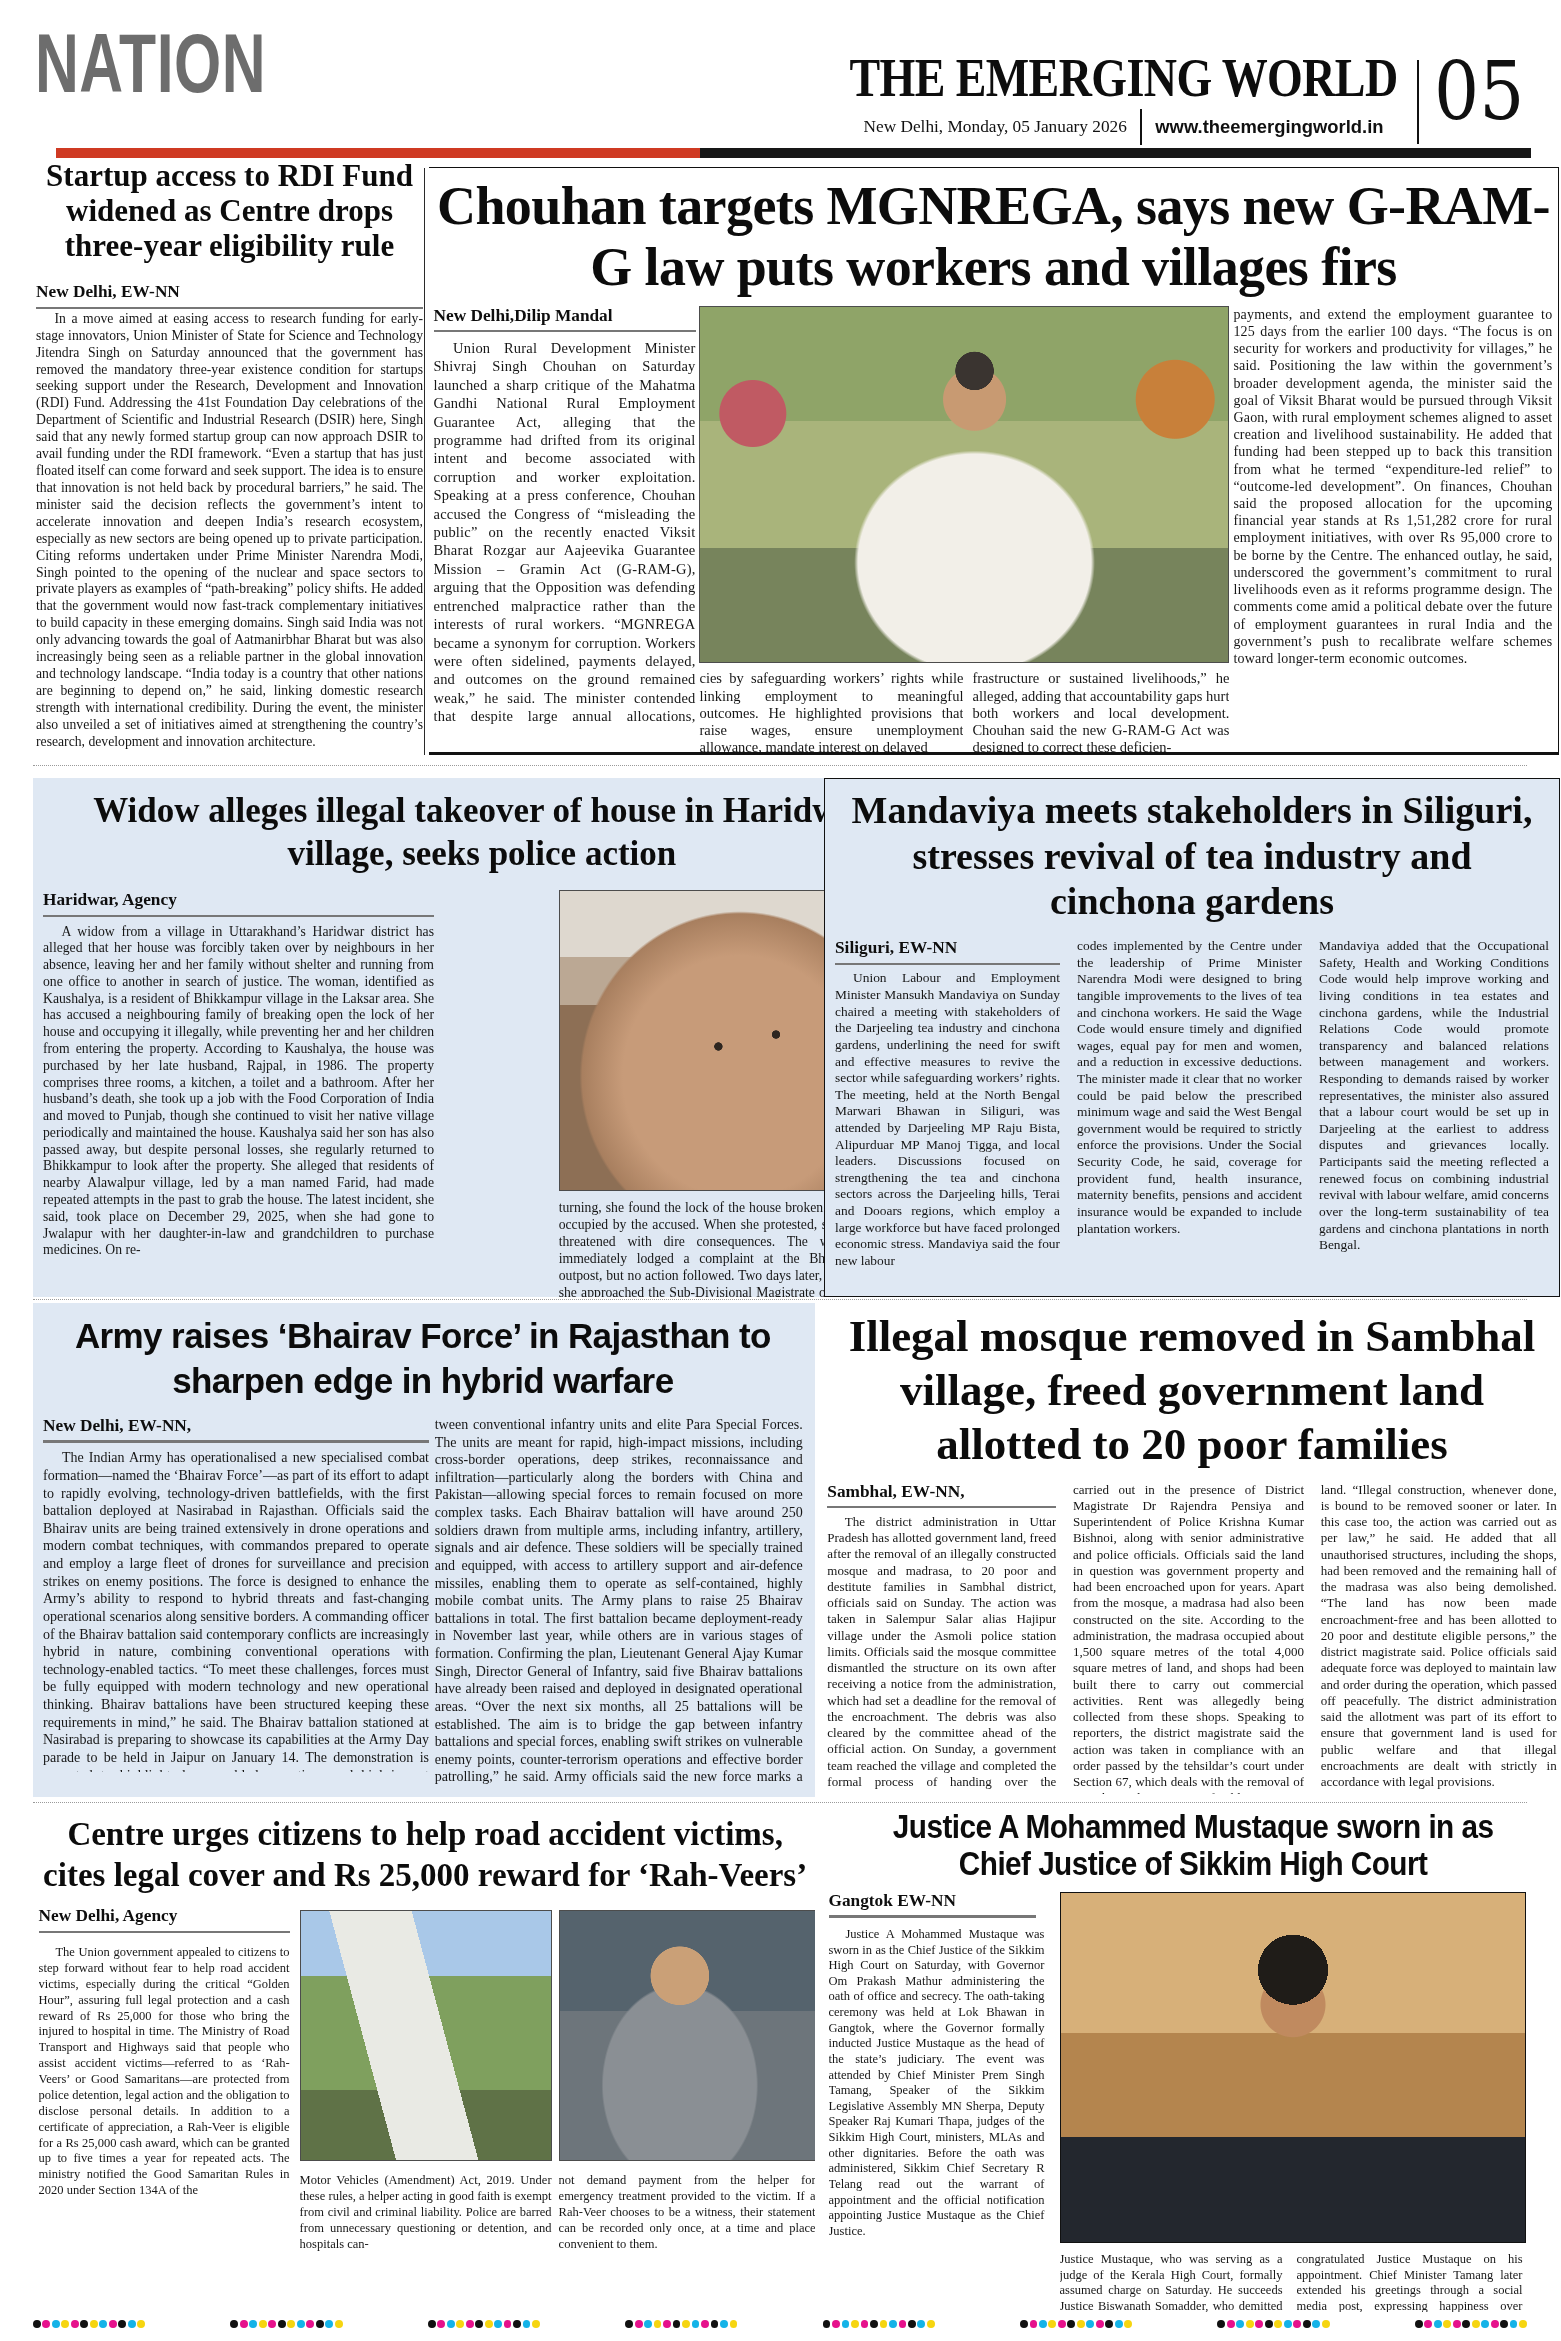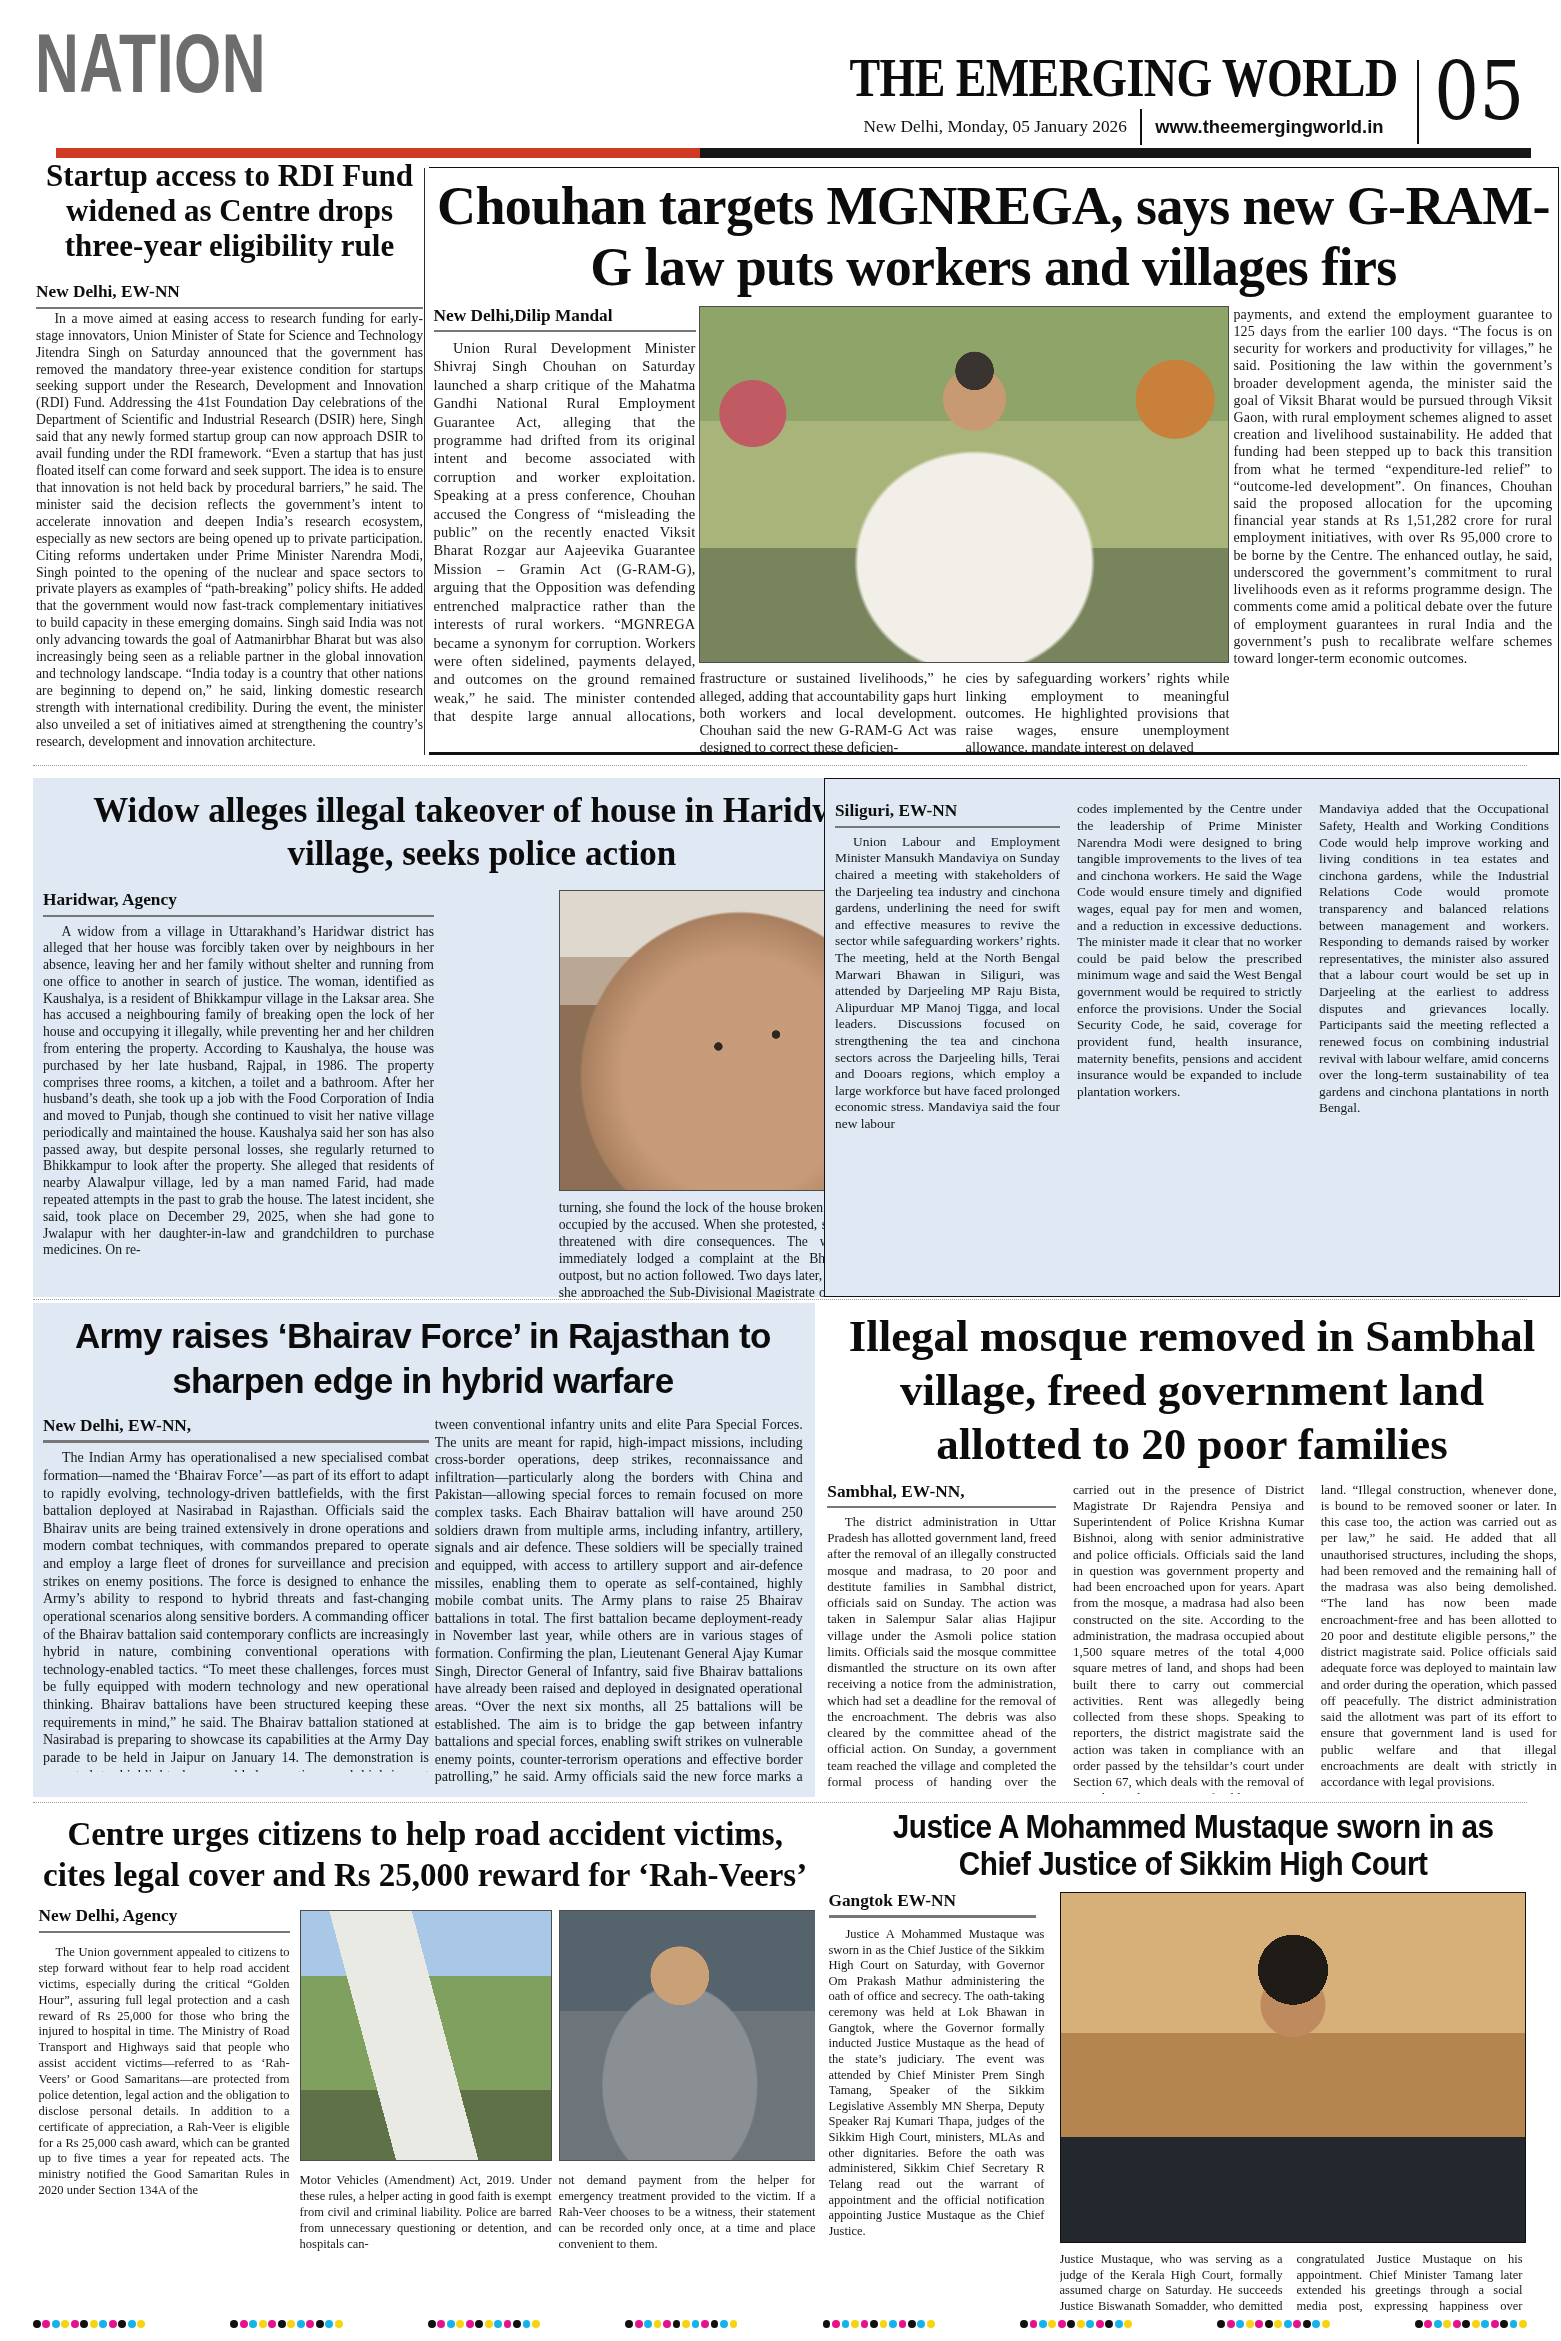--- a/index.html
+++ b/index.html
@@ -180,22 +180,22 @@
     <div class="hl">Chouhan targets MGNREGA, says new G-RAM-G law puts workers and villages firs</div>
     <div id="chouhan-content">
       <div id="chouhan-colA">
         <div class="byline">New Delhi,Dilip Mandal</div>
         <div class="byline-rule"></div>
         <div class="col indent">Union Rural Development Minister Shivraj Singh Chouhan on Saturday launched a sharp critique of the Mahatma Gandhi National Rural Employment Guarantee Act, alleging that the programme had drifted from its original intent and become associated with corruption and worker exploitation. Speaking at a press conference, Chouhan accused the Congress of “misleading the public” on the recently enacted Viksit Bharat Rozgar aur Aajeevika Guarantee Mission – Gramin Act (G-RAM-G), arguing that the Opposition was defending entrenched malpractice rather than the interests of rural workers. “MGNREGA became a synonym for corruption. Workers were often sidelined, payments delayed, and outcomes on the ground remained weak,” he said. The minister contended that despite large annual allocations, MGNREGA failed to deliver durable assets or long-term village development. “There was spending, but little to show in terms of permanent in-</div>
       </div>
       <div id="chouhan-mid">
         <div id="photo-chouhan" class="photo"></div>
         <div id="chouhan-under">
+          <div class="col u2">cies by safeguarding workers’ rights while linking employment to meaningful outcomes. He highlighted provisions that raise wages, ensure unemployment allowance, mandate interest on delayed</div>
           <div class="col u1">frastructure or sustained livelihoods,” he alleged, adding that accountability gaps hurt both workers and local development. Chouhan said the new G-RAM-G Act was designed to correct these deficien-</div>
-          <div class="col u2">cies by safeguarding workers’ rights while linking employment to meaningful outcomes. He highlighted provisions that raise wages, ensure unemployment allowance, mandate interest on delayed</div>
         </div>
       </div>
       <div id="chouhan-colC">
         <div class="col">payments, and extend the employment guarantee to 125 days from the earlier 100 days. “The focus is on security for workers and productivity for villages,” he said. Positioning the law within the government’s broader development agenda, the minister said the goal of Viksit Bharat would be pursued through Viksit Gaon, with rural employment schemes aligned to asset creation and livelihood sustainability. He added that funding had been stepped up to back this transition from what he termed “expenditure-led relief” to “outcome-led development”. On finances, Chouhan said the proposed allocation for the upcoming financial year stands at Rs 1,51,282 crore for rural employment initiatives, with over Rs 95,000 crore to be borne by the Centre. The enhanced outlay, he said, underscored the government’s commitment to rural livelihoods even as it reforms programme design. The comments come amid a political debate over the future of employment guarantees in rural India and the government’s push to recalibrate welfare schemes toward longer-term economic outcomes.</div>
       </div>
     </div>
   </div>
 
   <div id="art-widow">
     <div class="hl">Widow alleges illegal takeover of house in Haridwar village, seeks police action</div>
@@ -206,20 +206,21 @@
         <div class="col indent">A widow from a village in Uttarakhand’s Haridwar district has alleged that her house was forcibly taken over by neighbours in her absence, leaving her and her family without shelter and running from one office to another in search of justice. The woman, identified as Kaushalya, is a resident of Bhikkampur village in the Laksar area. She has accused a neighbouring family of breaking open the lock of her house and occupying it illegally, while preventing her and her children from entering the property. According to Kaushalya, the house was purchased by her late husband, Rajpal, in 1986. The property comprises three rooms, a kitchen, a toilet and a bathroom. After her husband’s death, she took up a job with the Food Corporation of India and moved to Punjab, though she continued to visit her native village periodically and maintained the house. Kaushalya said her son has also passed away, but despite personal losses, she regularly returned to Bhikkampur to look after the property. She alleged that residents of nearby Alawalpur village, led by a man named Farid, had made repeated attempts in the past to grab the house. The latest incident, she said, took place on December 29, 2025, when she had gone to Jwalapur with her daughter-in-law and grandchildren to purchase medicines. On re-</div>
       </div>
       <div id="widow-right">
         <div id="photo-widow" class="photo"></div>
         <div class="col">turning, she found the lock of the house broken and the premises occupied by the accused. When she protested, she was allegedly threatened with dire consequences. The widow said she immediately lodged a complaint at the Bhikkampur police outpost, but no action followed. Two days later, on December 31, she approached the Sub-Divisional Magistrate of Laksar, seeking intervention.</div>
       </div>
     </div>
   </div>
 
   <div id="art-mandaviya">
+    <div class="hl">Mandaviya meets stakeholders in Siliguri, stresses revival of tea industry and cinchona gardens</div>
     <div id="mandaviya-content">
       <div class="cw" id="mandaviya-colA">
         <div class="byline">Siliguri, EW-NN</div>
         <div class="byline-rule"></div>
         <div class="col indent">Union Labour and Employment Minister Mansukh Mandaviya on Sunday chaired a meeting with stakeholders of the Darjeeling tea industry and cinchona gardens, underlining the need for swift and effective measures to revive the sector while safeguarding workers’ rights. The meeting, held at the North Bengal Marwari Bhawan in Siliguri, was attended by Darjeeling MP Raju Bista, Alipurduar MP Manoj Tigga, and local leaders. Discussions focused on strengthening the tea and cinchona sectors across the Darjeeling hills, Terai and Dooars regions, which employ a large workforce but have faced prolonged economic stress. Mandaviya said the four new labour</div>
       </div>
       <div class="cw">
         <div class="col plain">codes implemented by the Centre under the leadership of Prime Minister Narendra Modi were designed to bring tangible improvements to the lives of tea and cinchona workers. He said the Wage Code would ensure timely and dignified wages, equal pay for men and women, and a reduction in excessive deductions. The minister made it clear that no worker could be paid below the prescribed minimum wage and said the West Bengal government would be required to strictly enforce the provisions. Under the Social Security Code, he said, coverage for provident fund, health insurance, maternity benefits, pensions and accident insurance would be expanded to include plantation workers.</div>
       </div>
       <div class="cw3">

